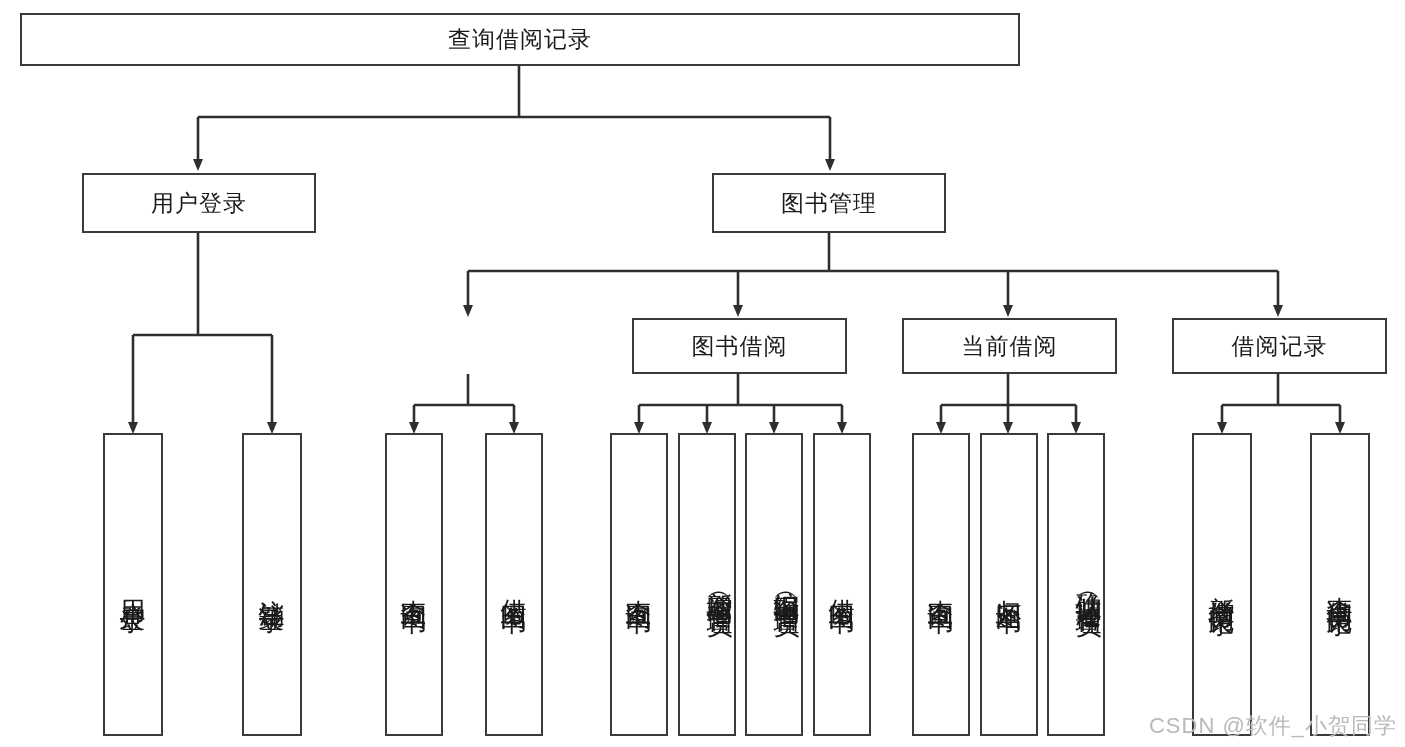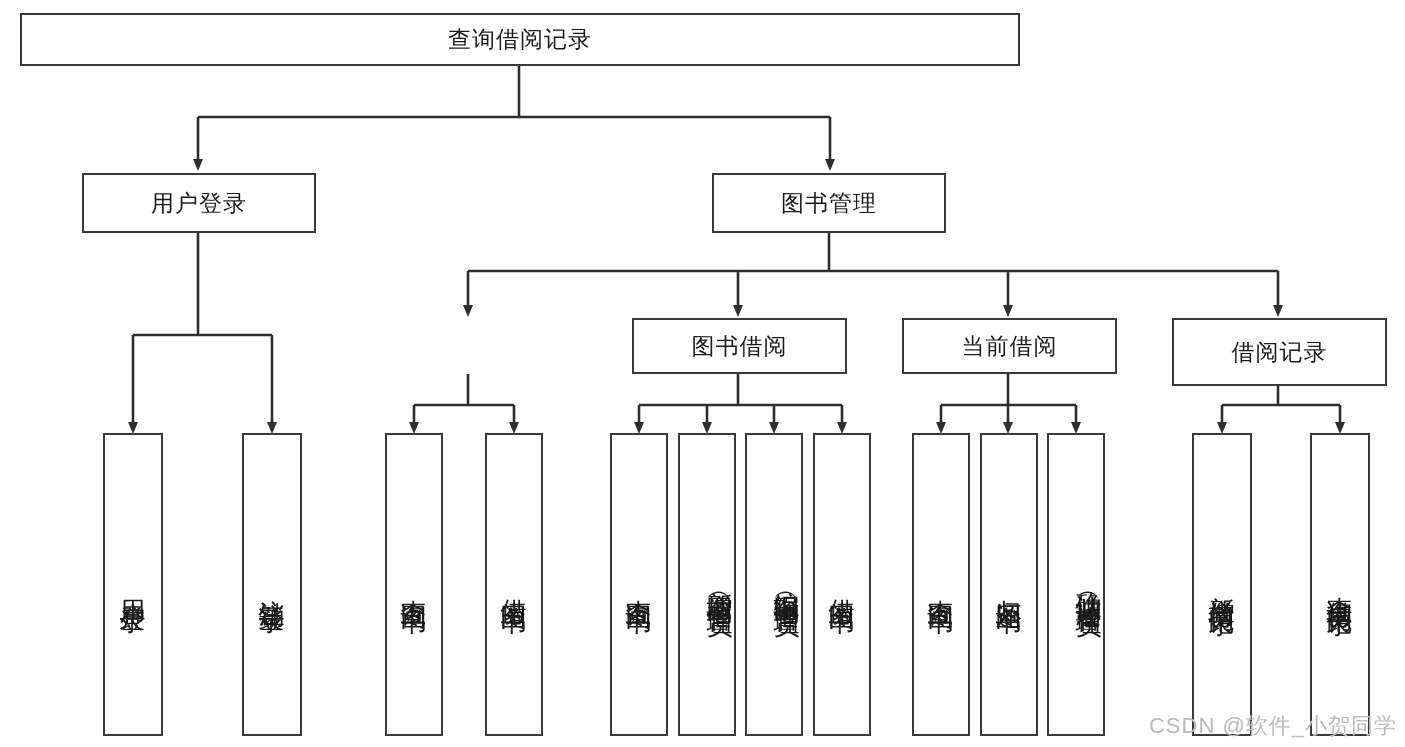--- a/index.html
+++ b/index.html
@@ -121,21 +121,21 @@
     </g>
   </svg>
 
   <div class="node horiz" style="left:20px; top:13px; width:1000px; height:53px;">查询借阅记录</div>
 
   <div class="node horiz" style="left:82px; top:173px; width:234px; height:60px;">用户登录</div>
   <div class="node horiz" style="left:712px; top:173px; width:234px; height:60px;">图书管理</div>
 
   <div class="node horiz" style="left:632px; top:318px; width:215px; height:56px;">图书借阅</div>
   <div class="node horiz" style="left:902px; top:318px; width:215px; height:56px;">当前借阅</div>
-  <div class="node horiz" style="left:1172px; top:318px; width:215px; height:68px;">借阅记录</div>
+  <div class="node horiz" style="left:1172px; top:318px; width:215px; height:56px;">借阅记录</div>
 
   <div class="node vert mid" style="left:103px; top:433px; width:60px; height:303px;">用户登录</div>
   <div class="node vert mid" style="left:242px; top:433px; width:60px; height:303px;">注销登录</div>
 
   <div class="node vert mid" style="left:385px; top:433px; width:58px; height:303px;">查询图书</div>
   <div class="node vert mid" style="left:485px; top:433px; width:58px; height:303px;">借阅图书</div>
 
   <div class="node vert mid" style="left:610px; top:433px; width:58px; height:303px;">查询图书</div>
   <div class="node vert top" style="left:678px; top:433px; width:58px; height:303px;">新增图书（管理员）</div>
   <div class="node vert top" style="left:745px; top:433px; width:58px; height:303px;">编辑图书（管理员）</div>

